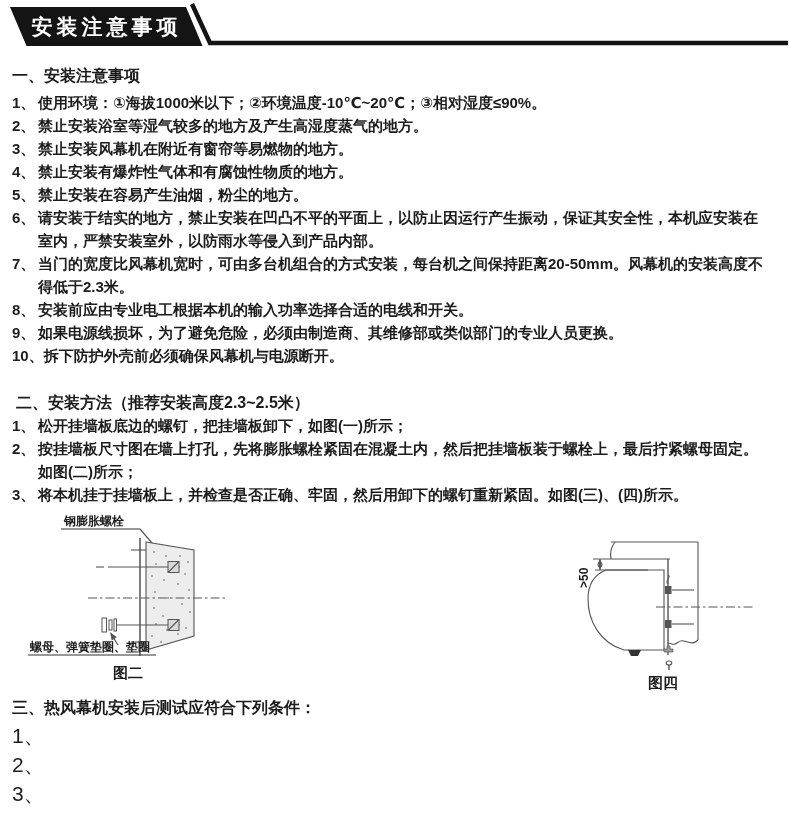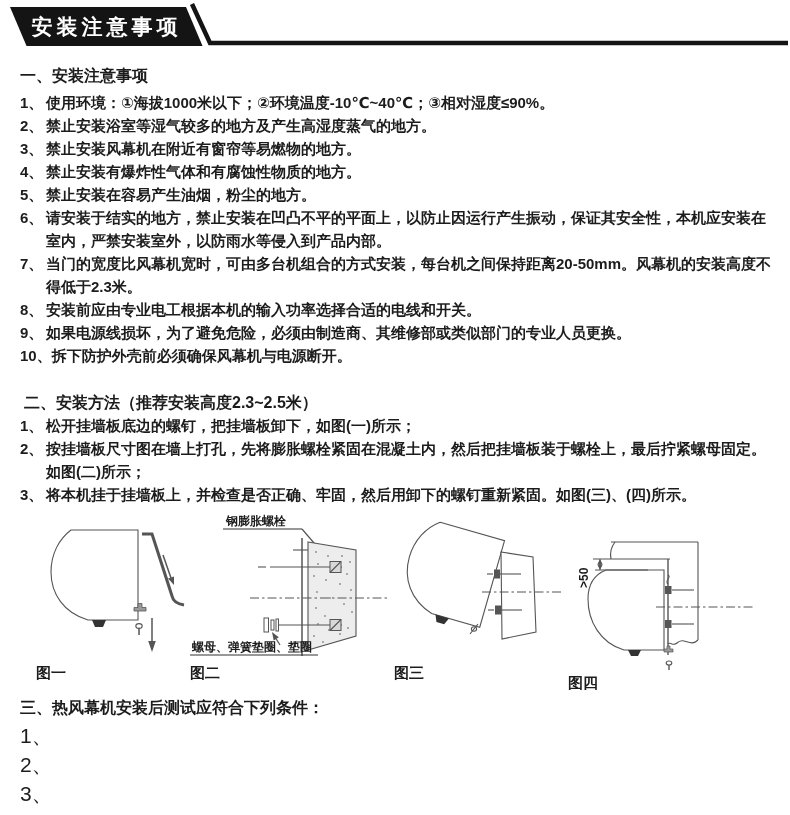--- a/index.html
+++ b/index.html
@@ -14,34 +14,34 @@
     position:absolute;left:10px;top:7px;width:176px;height:39px;background:#141414;
     transform:skewX(23deg);transform-origin:0 0;
     display:flex;align-items:center;justify-content:center;
   }
   .banner-title{
     display:block;transform:skewX(-23deg);color:#ffffff;
     font-size:21px;letter-spacing:4px;white-space:nowrap;
   }
   .banner-line{position:absolute;left:0;top:0;}
   
-  .content{padding:0 18px 0 20px;}
+  .content{padding:0 18px 0 12px;}
   .sec-heading{font-size:16px;line-height:23px;margin:0;}
   .sec1 .sec-heading{margin:14px 0 4px 0;}
   .sec2 .sec-heading{margin:24px 0 0 4px;}
   .sec3 .sec-heading{margin:6px 0 2px 0;}
   .item{display:flex;align-items:baseline;font-size:15px;line-height:23px;}
   .item .num{flex:0 0 auto;min-width:26px;}
   .item .txt{flex:1 1 auto;}
   .sec3 .item{line-height:29px;}
   .sec3 .item .num{font-size:21px;font-weight:400;min-width:30px;}
   
   .figrow{display:flex;justify-content:space-between;align-items:flex-start;
           padding:0 14px 0 16px;margin-top:6px;height:178px;}
-  .fig{display:flex;flex-direction:column;}
+  .fig{display:flex;flex-direction:column;align-items:center;}
   .fig .cap{font-size:15px;margin-top:2px;}
   svg{display:block;}
   .draw{stroke:#555;fill:none;stroke-width:1.1;}
   .thick{stroke:#555;fill:none;stroke-width:3;}
   .cline{stroke:#555;stroke-width:1;stroke-dasharray:9 3 2.5 3;fill:none;}
   .dark{fill:#333;stroke:none;}
   .svgtext{font-family:"Liberation Sans","DejaVu Sans",sans-serif;font-weight:700;
            font-size:12px;fill:#1c1c1c;}
 </style>
 </head>
@@ -57,21 +57,21 @@
       <span class="banner-title">安装注意事项</span>
     </div>
   </div>
 
   <div class="content">
 
     <div class="sec1">
       <div class="sec-heading">一、安装注意事项</div>
       <div class="item">
           <span class="num">1、</span>
-          <span class="txt">使用环境：①海拔1000米以下；②环境温度-10℃~40℃；③相对湿度≤90%。</span>
+          <span class="txt">使用环境：①海拔1000米以下；②环境温度-10℃~20℃；③相对湿度≤90%。</span>
         </div>
       <div class="item">
           <span class="num">2、</span>
           <span class="txt">禁止安装浴室等湿气较多的地方及产生高湿度蒸气的地方。</span>
         </div>
       <div class="item">
           <span class="num">3、</span>
           <span class="txt">禁止安装风幕机在附近有窗帘等易燃物的地方。</span>
         </div>
       <div class="item">
@@ -115,41 +115,20 @@
           <span class="txt">按挂墙板尺寸图在墙上打孔，先将膨胀螺栓紧固在混凝土内，然后把挂墙板装于螺栓上，最后拧紧螺母固定。如图(二)所示；</span>
         </div>
       <div class="item">
           <span class="num">3、</span>
           <span class="txt">将本机挂于挂墙板上，并检查是否正确、牢固，然后用卸下的螺钉重新紧固。如图(三)、(四)所示。</span>
         </div>
     </div>
 
     <div class="figrow">
 
-      <div class="fig">
-        <svg width="150" height="150" viewBox="0 0 150 150">
-          <path class="draw" d="M35,18 L102,18 L102,108 L52,108 C28,101 15,82 15,60 C15,42 23,27 35,18 Z"></path>
-          <path class="dark" d="M56,108 l14,0 l-3,7 l-8,0 z"></path>
-          <path class="thick" d="M106,22 h10 l20,62 c1,5 6,8 12,9"></path>
-          <g>
-            <line x1="127" y1="43" x2="135" y2="66" stroke="#555" stroke-width="1.5"></line>
-            <polygon points="138,73 138,64.5 132,66.6" fill="#555"></polygon>
-          </g>
-          <path d="M98,99 h12 v-3.5 h-4 v-4 h-4 v4 h-4 z" fill="#9a9a9a" stroke="#555" stroke-width="0.8"></path>
-          <g>
-            <ellipse cx="103" cy="114" rx="3.2" ry="2.4" class="draw"></ellipse>
-            <line x1="103" y1="116" x2="103" y2="123" stroke="#555" stroke-width="1.5"></line>
-          </g>
-          <g>
-            <line x1="116" y1="106" x2="116" y2="132" stroke="#555" stroke-width="1.5"></line>
-            <polygon points="116,140 112.2,129 119.8,129" fill="#555"></polygon>
-          </g>
-        </svg>
-        <div class="cap">图一</div>
-      </div>
 
       <div class="fig">
         <svg width="200" height="150" viewBox="0 0 200 150">
           <text x="36" y="13" class="svgtext">钢膨胀螺栓</text>
           <line x1="33" y1="17" x2="112" y2="17" stroke="#333" stroke-width="1.2"></line>
           <g>
             <line x1="112" y1="17" x2="136" y2="45" stroke="#555" stroke-width="1.2"></line>
             <polygon points="140,50 137.1,41.5 131.5,46.3" fill="#555"></polygon>
           </g>
           <polygon points="118,30 166,38 166,124 118,138" fill="#ededed" stroke="#555" stroke-width="1.1"></polygon>
@@ -200,43 +179,20 @@
           <g>
             <line x1="90" y1="133" x2="85" y2="125" stroke="#555" stroke-width="1.2"></line>
             <polygon points="82,120 88.8,125.2 83.7,128.4" fill="#555"></polygon>
           </g>
           <text x="2" y="139" class="svgtext">螺母、弹簧垫圈、垫圈</text>
           <line x1="0" y1="143" x2="128" y2="143" stroke="#333" stroke-width="1.2"></line>
         </svg>
         <div class="cap">图二</div>
       </div>
 
-      <div class="fig">
-        <svg width="170" height="150" viewBox="0 0 170 150">
-          <g transform="rotate(16 55 70)">
-            <path class="draw" d="M30,15 L97,15 L97,105 L47,105 C23,98 10,79 10,57 C10,39 18,24 30,15 Z"></path>
-            <path class="dark" d="M51,105 l14,0 l-3,7 l-8,0 z"></path>
-          </g>
-          <g>
-            <ellipse cx="80" cy="117" rx="2.6" ry="2.2" class="draw"></ellipse>
-            <line x1="76" y1="122" x2="84" y2="112" stroke="#555" stroke-width="1.2"></line>
-          </g>
-          <polygon points="107,40 139,45 142,120 108,127" fill="#fff" stroke="#555" stroke-width="1.1"></polygon>
-          <g>
-            <line x1="93" y1="62" x2="99" y2="62" class="draw"></line>
-            <rect x="100" y="57.5" width="6" height="9" fill="#555"></rect>
-            <line x1="106" y1="62" x2="127" y2="62" class="draw"></line>
-            <line x1="94" y1="98" x2="100" y2="98" class="draw"></line>
-            <rect x="101" y="93.5" width="6" height="9" fill="#555"></rect>
-            <line x1="107" y1="98" x2="128" y2="98" class="draw"></line>
-          </g>
-          <line x1="88" y1="80" x2="167" y2="80" class="cline"></line>
-        </svg>
-        <div class="cap">图三</div>
-      </div>
 
       <div class="fig">
         <svg width="190" height="160" viewBox="0 0 190 160">
           <g>
             <line x1="43" y1="30" x2="130" y2="30" class="draw"></line>
             <path class="draw" d="M47,30 q-6,8 -4,17"></path>
             <line x1="130" y1="30" x2="130" y2="128" class="draw"></line>
             <path class="draw" d="M130,128 C122,136 116,124 109,131 C105,135 102,129 100,132"></path>
           </g>
           <g>

